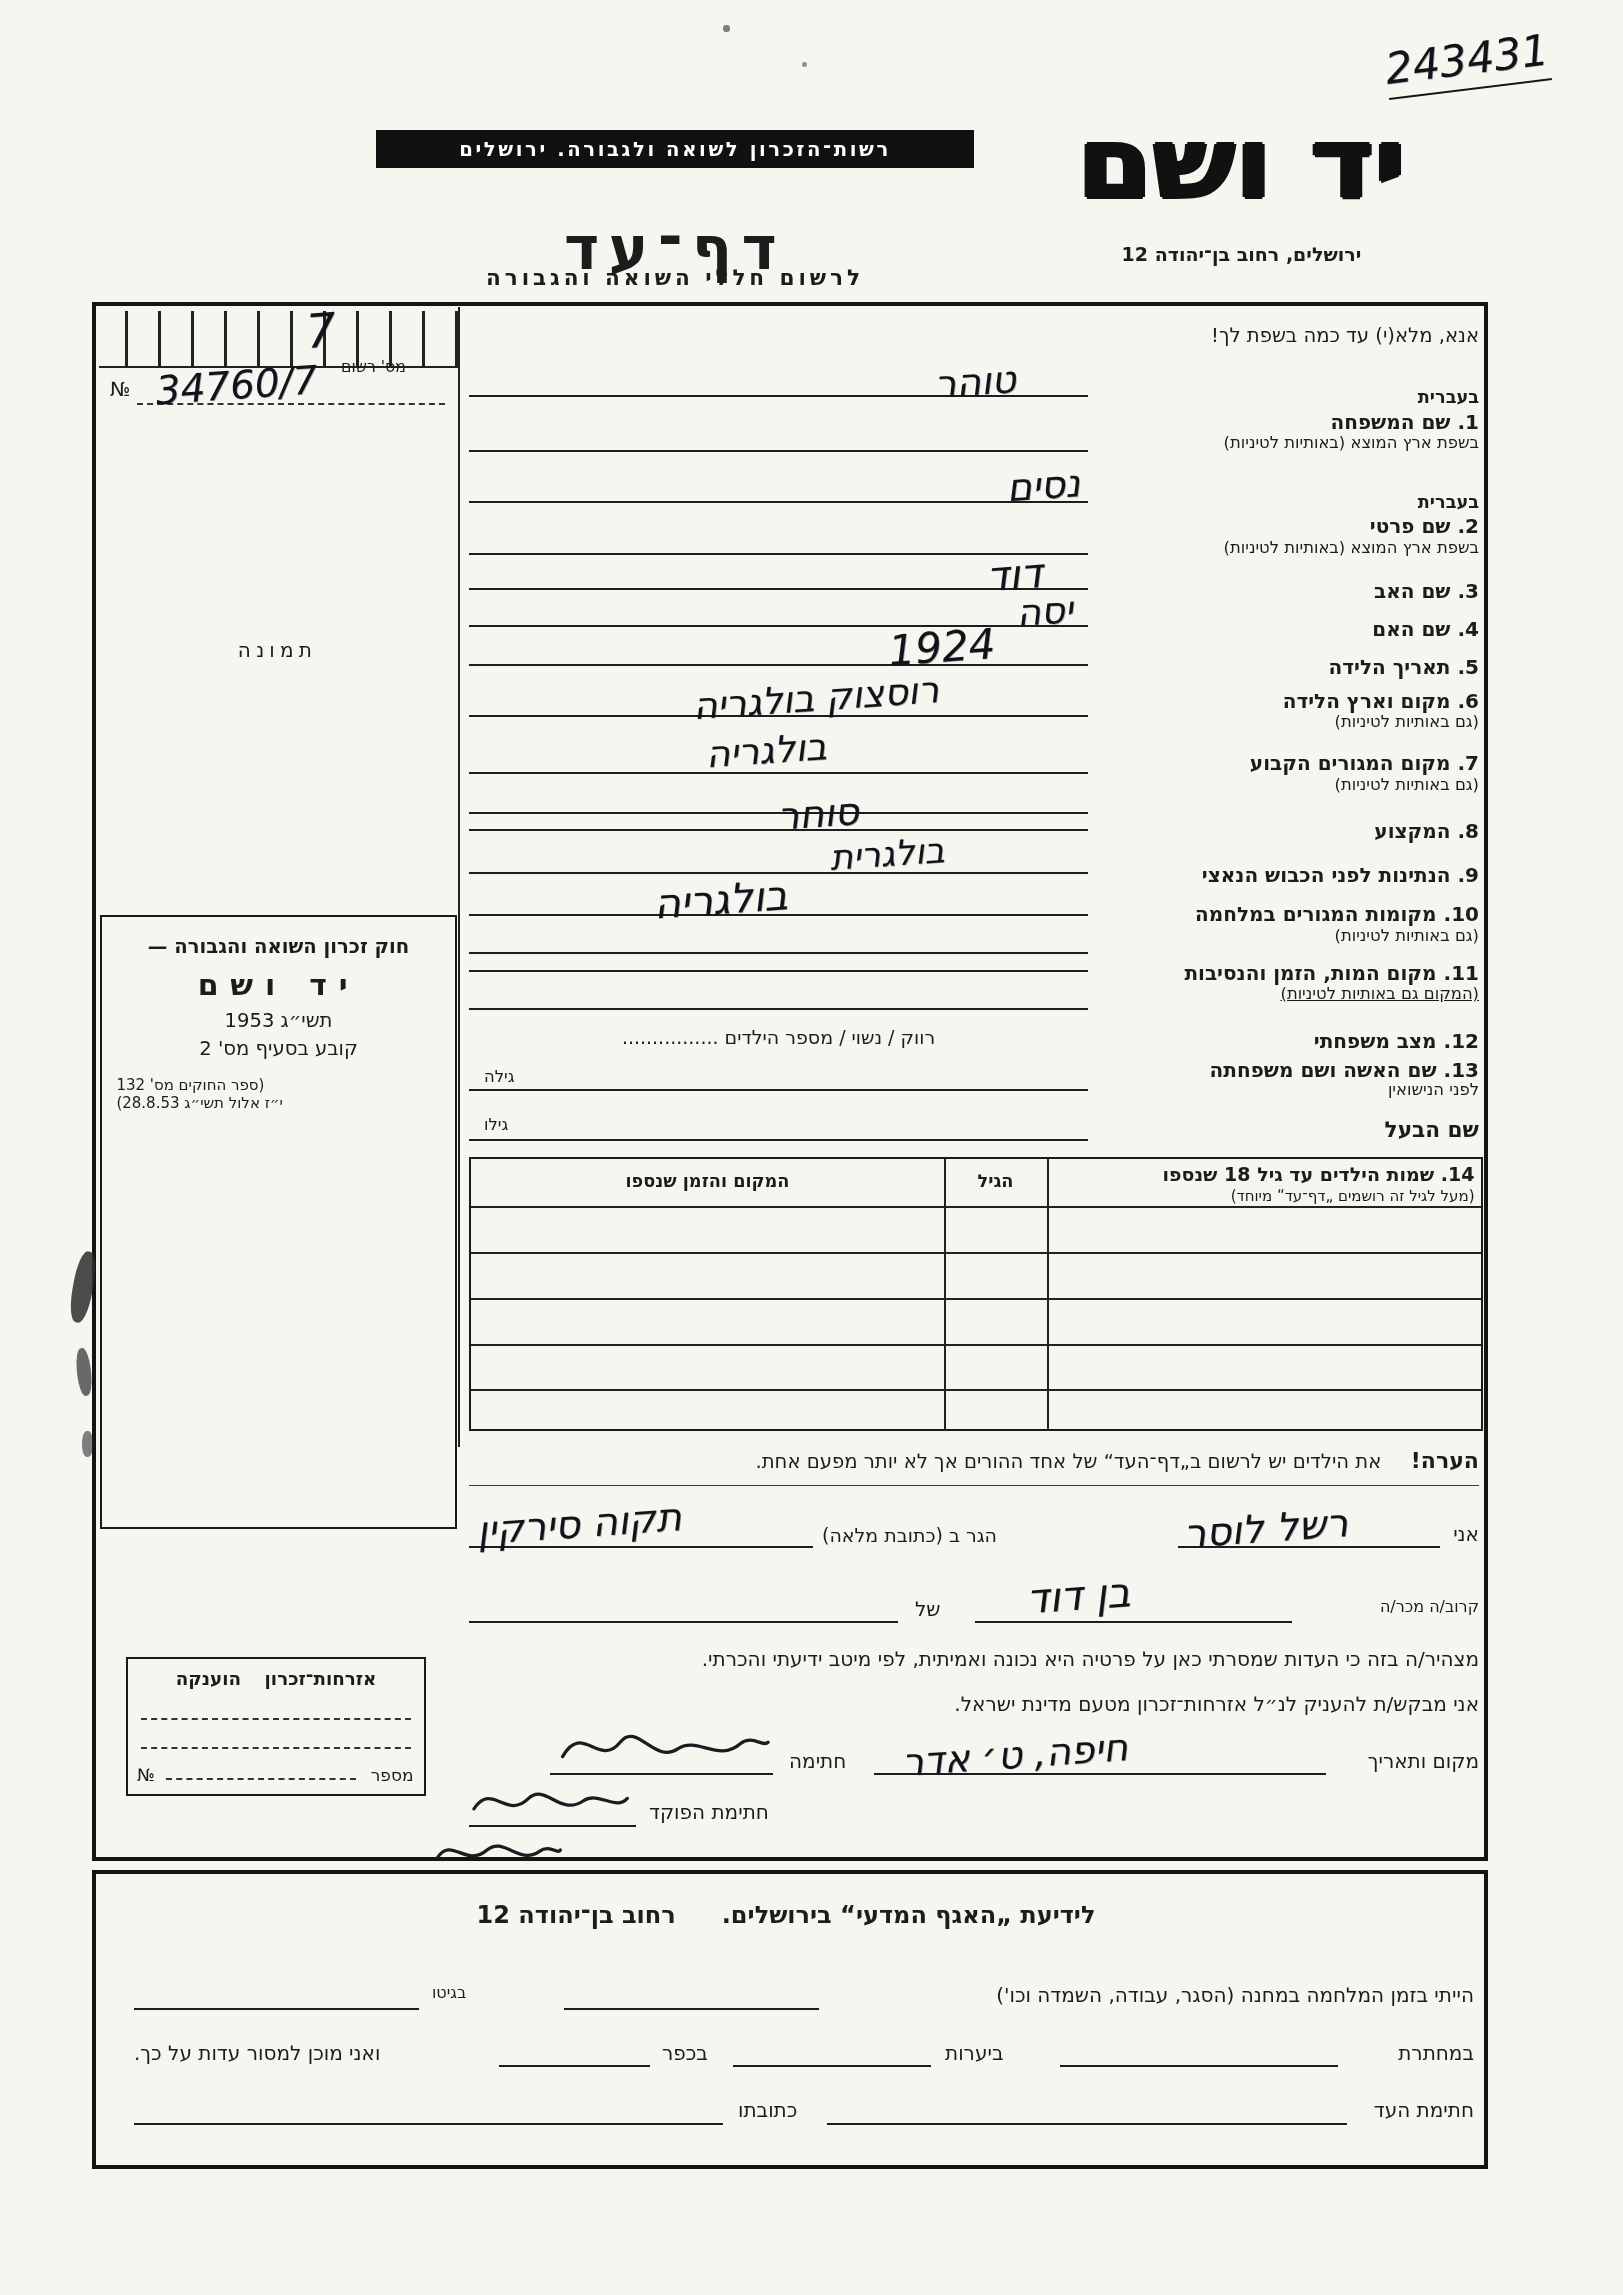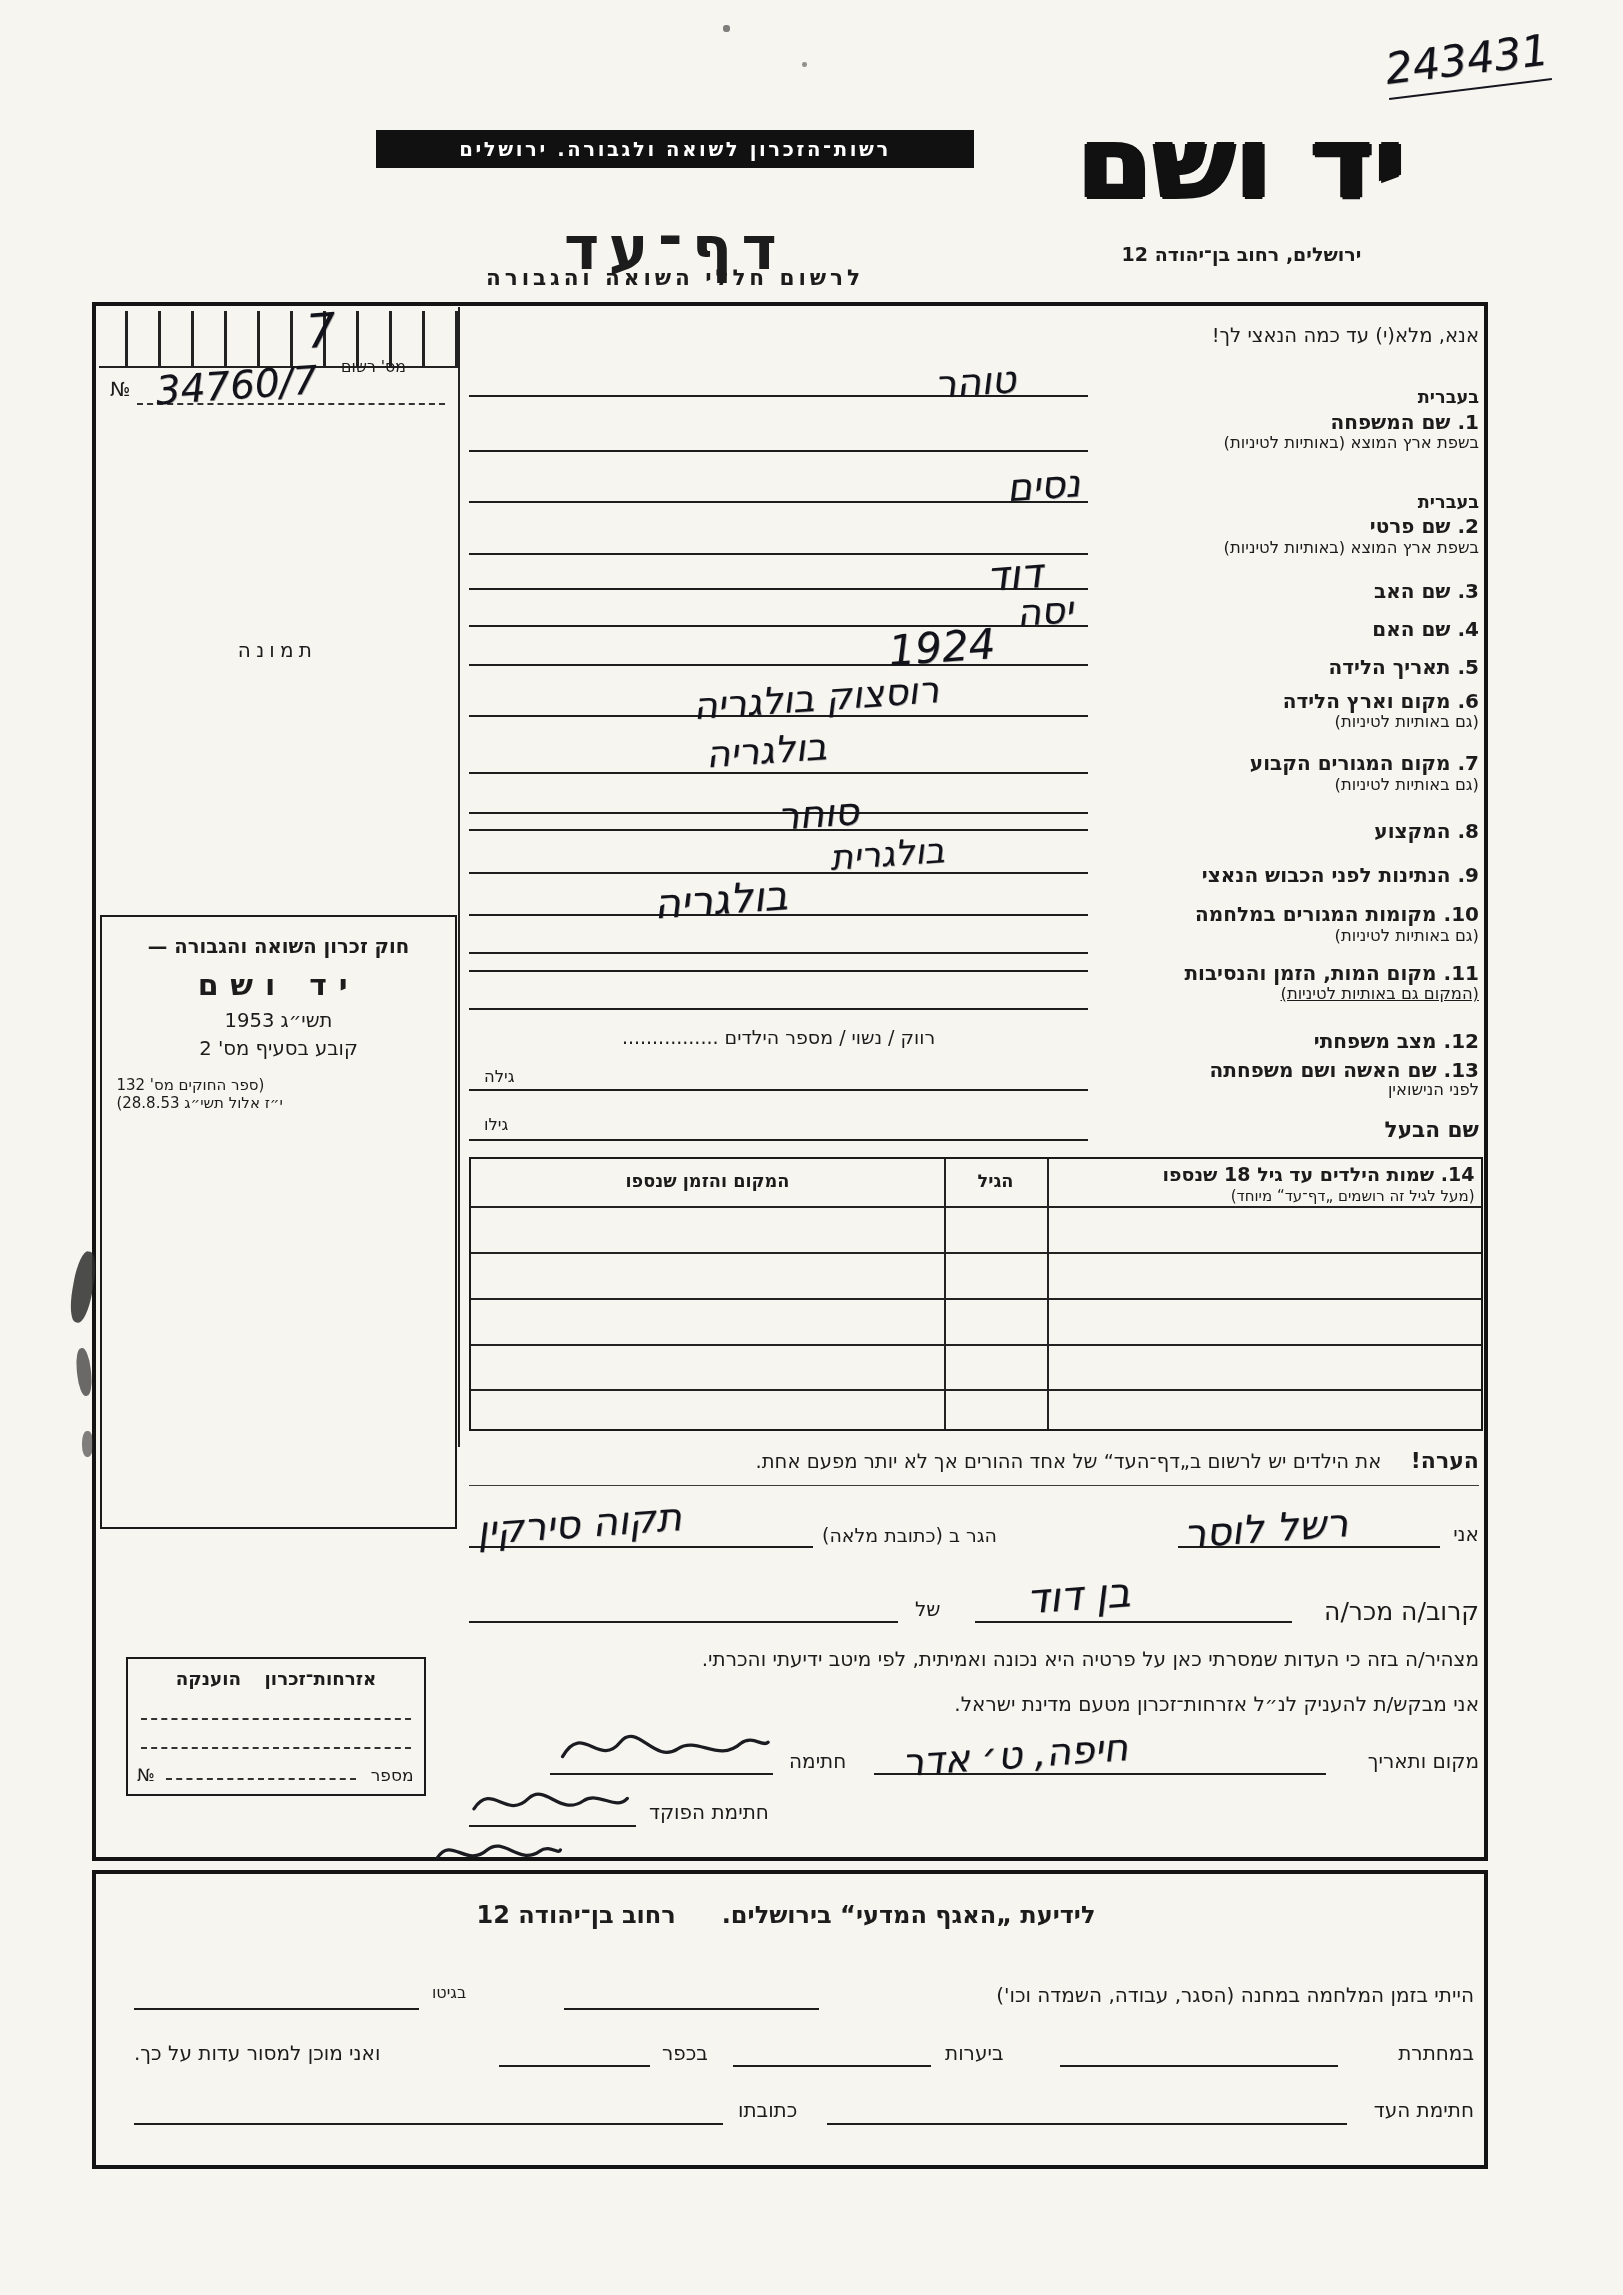--- a/index.html
+++ b/index.html
@@ -44,21 +44,21 @@
 <div class="t b ctr" style="left:1055px;top:115px;width:373px;font-size:97px;line-height:1;transform:scaleX(1.12);
             text-shadow:2px 0 #111,-2px 0 #111,0 2px #111,0 -2px #111;color:#111;">יד ושם</div>
 
 <div class="t b ctr" style="left:1055px;top:243px;width:373px;font-size:19px;">ירושלים, רחוב בן־יהודה 12</div>
 
 <div class="blob" style="left:723px;top:25px;width:6.5px;height:6.5px;opacity:.6;"></div>
 <div class="blob" style="left:802px;top:62px;width:5.2px;height:5.2px;opacity:.5;"></div>
 
 <div class="box" style="left:92px;top:302px;width:1388px;height:1551px;"></div>
 
-<div class="t" style="right:144px;top:324px;font-size:19.6px;">אנא, מלא(י) עד כמה הנאצי לך!</div>
+<div class="t" style="right:144px;top:324px;font-size:19.6px;">אנא, מלא(י) עד כמה בשפת לך!</div>
 
 <div class="t" style="left:99px;top:311px;width:359px;height:55px;border-bottom:2.6px solid #222;
             background:repeating-linear-gradient(to left,#222 0 2.6px,transparent 2.6px 33px);"></div>
 <div class="hw" style="left:308px;top:302px;font-size:47px;">7</div>
 
 <div class="t" style="left:110px;top:378px;font-size:19.6px;">№</div>
 <div class="dline" style="left:137px;top:403px;width:308px;"></div>
 <div class="t ctr" style="left:295px;top:357px;width:157px;font-size:15.7px;">מס' רשום</div>
 <div class="hw" style="left:157px;top:357px;font-size:39px;">34760/7</div>
 
@@ -209,21 +209,21 @@
 <div class="blob" style="left:77px;top:1348px;width:14.4px;height:48px;opacity:.7;transform:rotate(-6deg);"></div>
 <div class="blob" style="left:82px;top:1431px;width:10.5px;height:26px;opacity:.6;"></div>
 
 <div class="t" style="right:144px;top:1522px;font-size:20px;">אני</div>
 <div class="line" style="left:1178px;top:1546px;width:262px;"></div>
 <div class="hw" style="left:1185px;top:1500px;font-size:39px;">רשל לוסר</div>
 <div class="t" style="left:822px;top:1524px;font-size:19px;">הגר ב (כתובת מלאה)</div>
 <div class="line" style="left:469px;top:1546px;width:344px;"></div>
 <div class="hw" style="left:478px;top:1494px;font-size:39px;">תקוה סירקין</div>
 
-<div class="t" style="right:144px;top:1597px;font-size:25px;">קרוב/ה מכר/ה</div>
+<div class="t" style="right:144px;top:1597px;font-size:16px;">קרוב/ה מכר/ה</div>
 <div class="line" style="left:975px;top:1621px;width:317px;"></div>
 <div class="hw" style="left:1028px;top:1568px;font-size:41px;">בן דוד</div>
 <div class="t" style="left:915px;top:1597px;font-size:20px;">של</div>
 <div class="line" style="left:469px;top:1621px;width:429px;"></div>
 
 <div class="t" style="right:144px;top:1647px;font-size:20px;">מצהיר/ה בזה כי העדות שמסרתי כאן על פרטיה היא נכונה ואמיתית, לפי מיטב ידיעתי והכרתי.</div>
 <div class="t" style="right:144px;top:1692px;font-size:20px;">אני מבקש/ת להעניק לנ״ל אזרחות־זכרון מטעם מדינת ישראל.</div>
 
 <div class="t" style="right:144px;top:1749px;font-size:20px;">מקום ותאריך</div>
 <div class="line" style="left:874px;top:1773px;width:452px;"></div>

